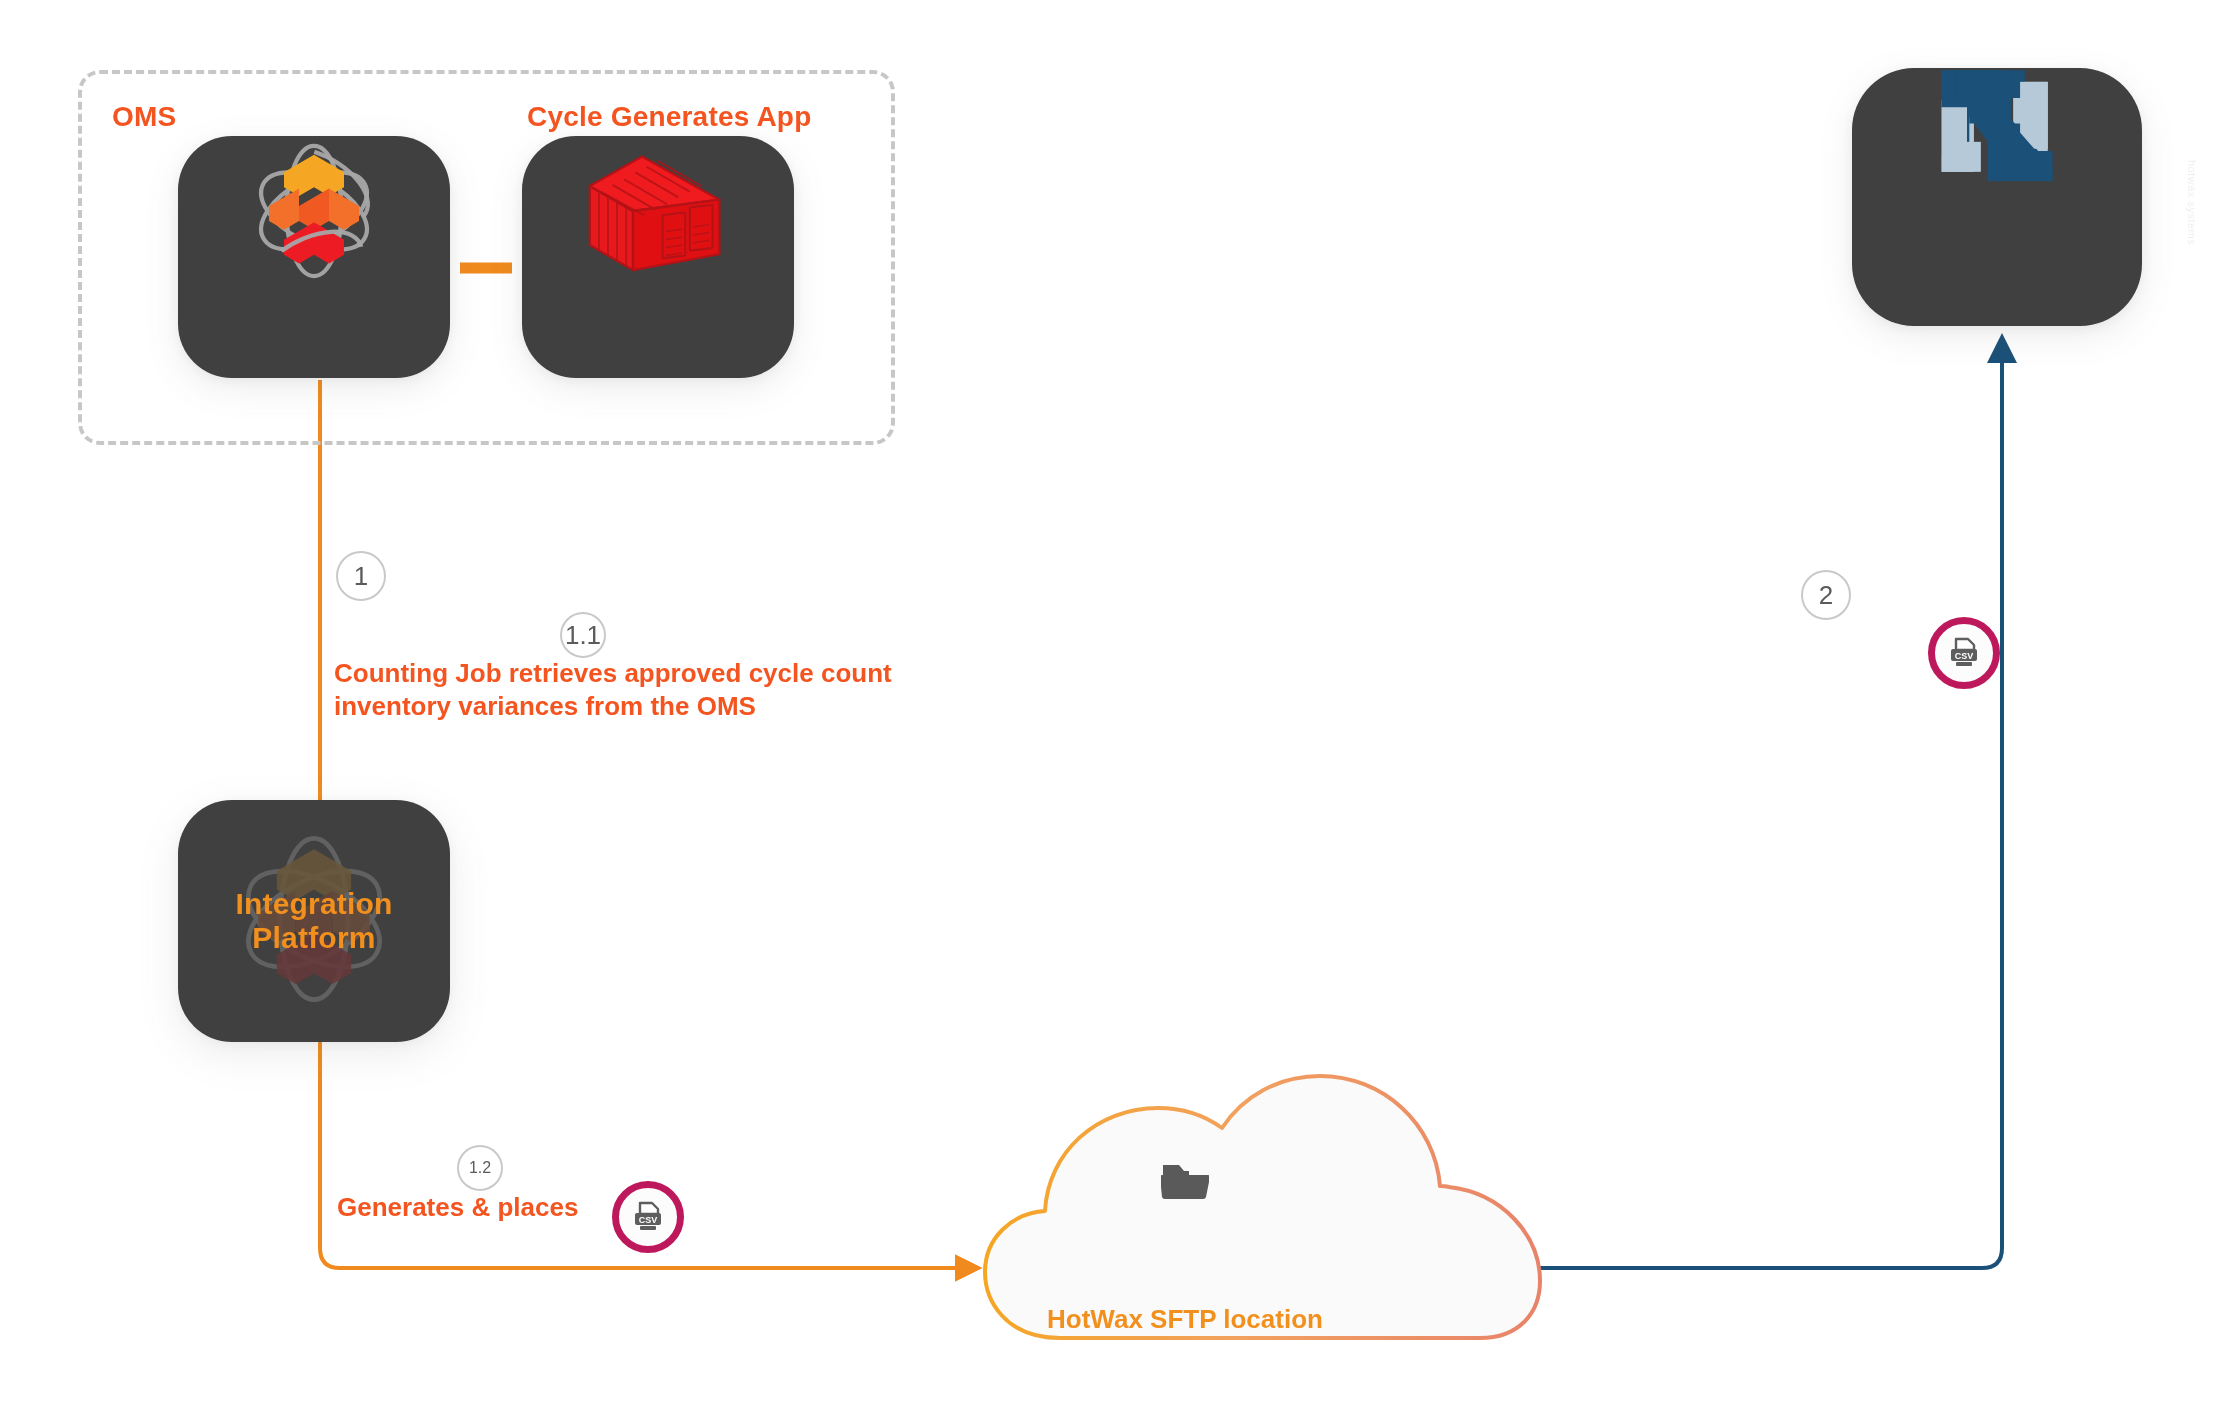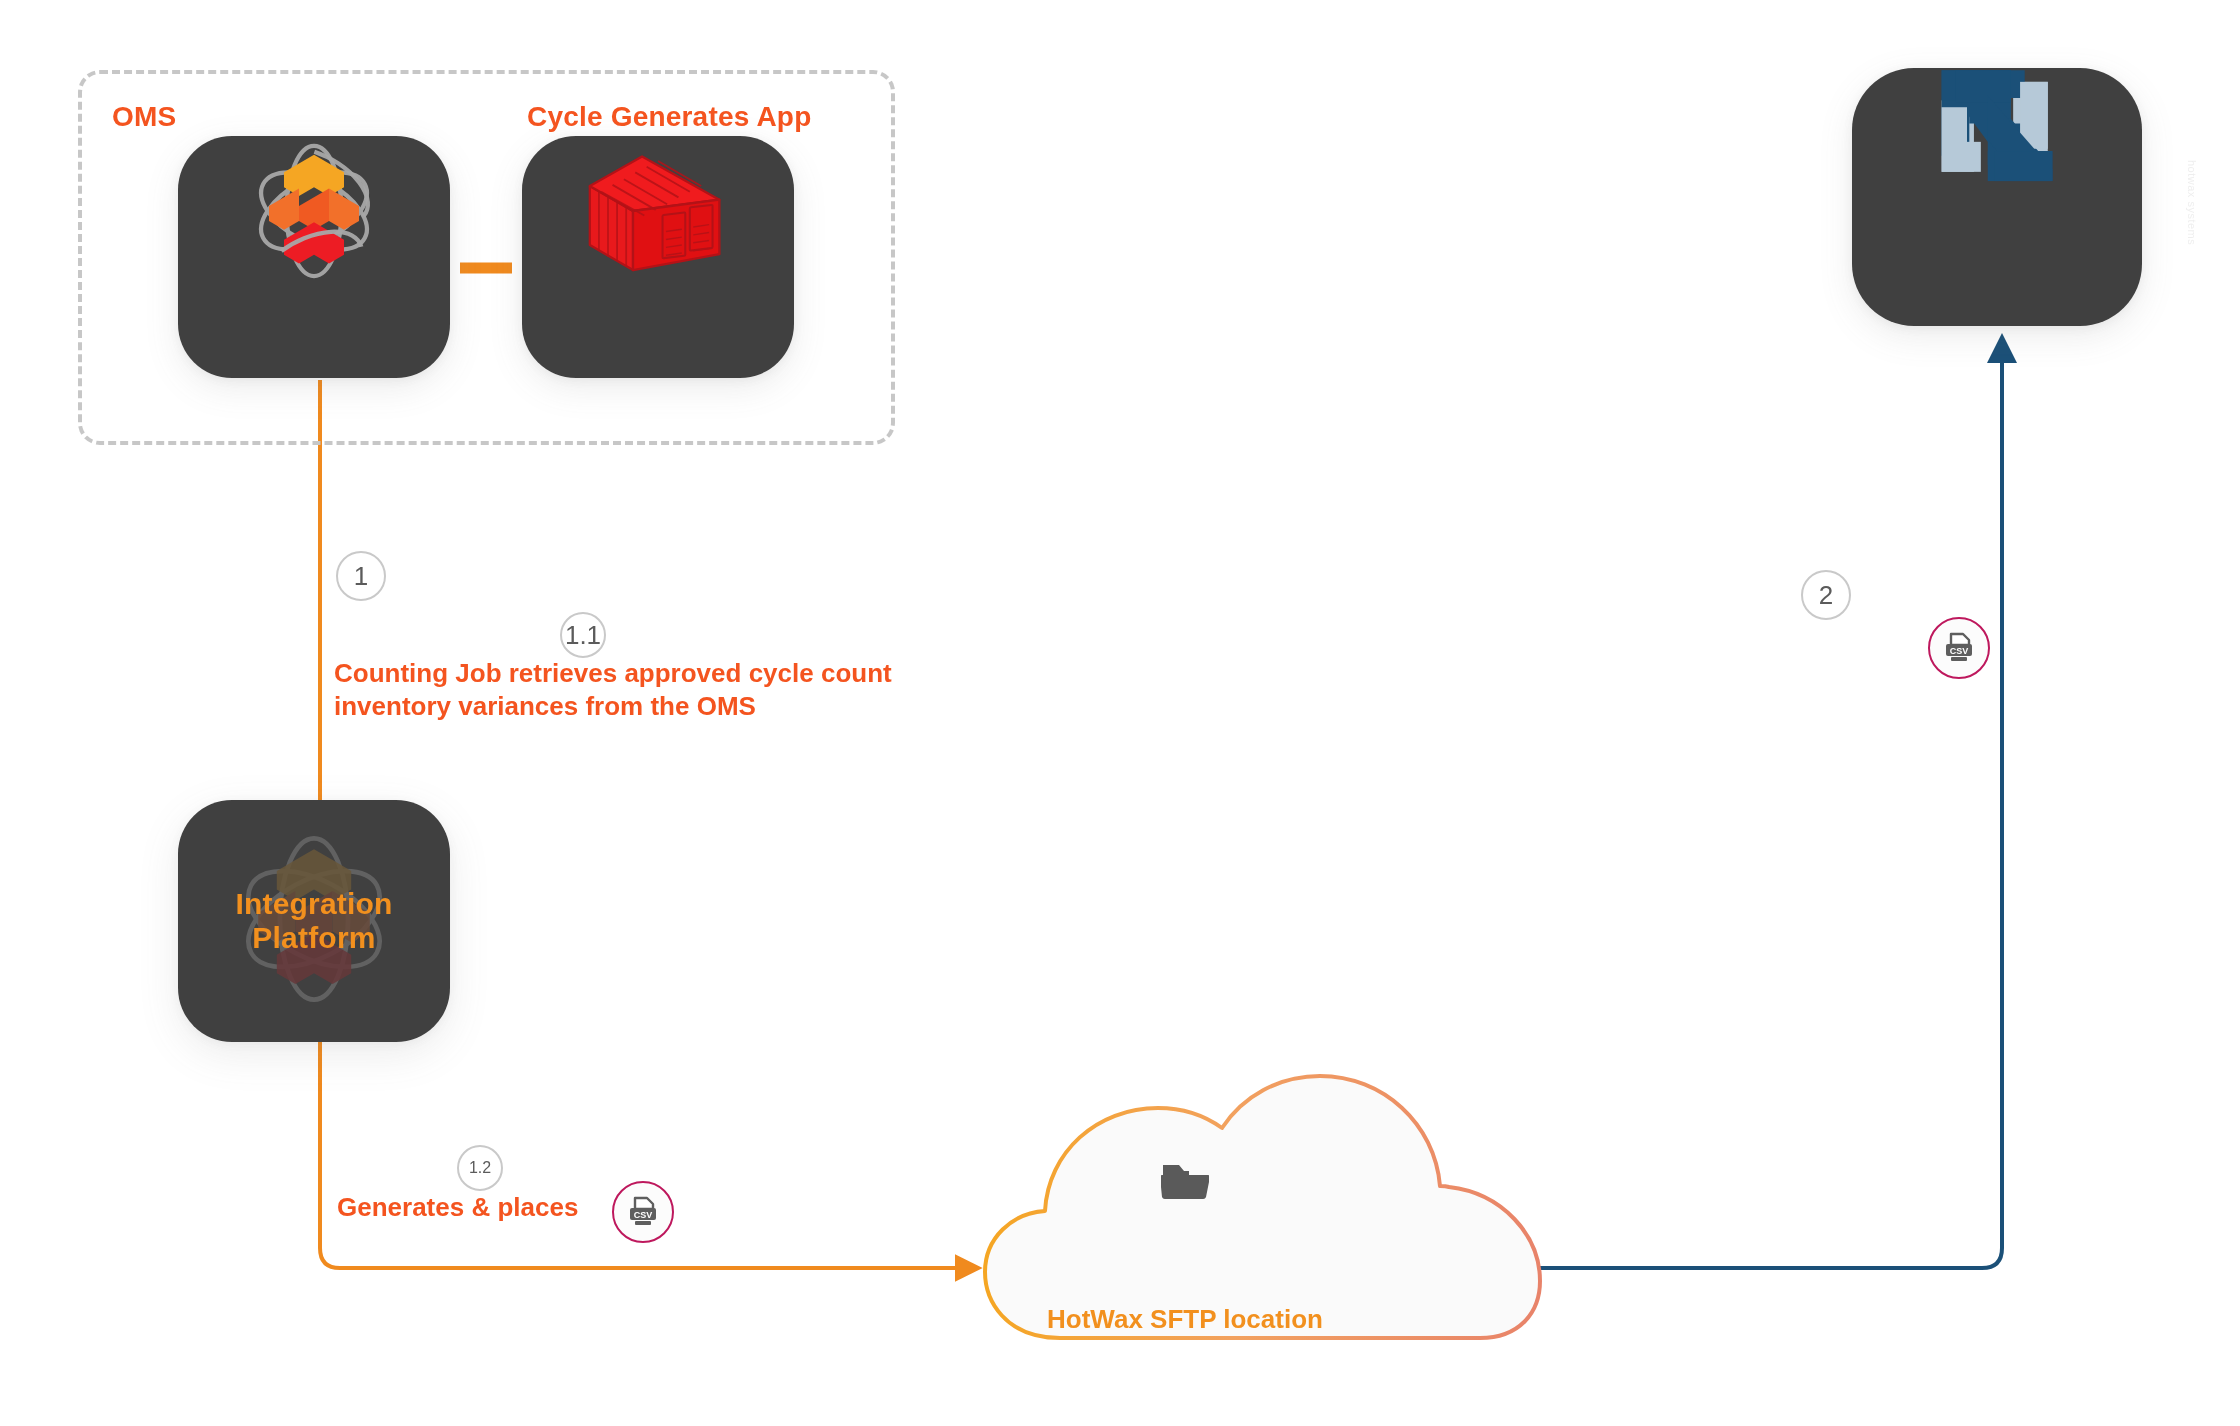--- a/index.html
+++ b/index.html
@@ -142,21 +142,21 @@
   .txt-1   { left: 334px;  top: 455px; }
   .txt-11  { left: 334px;  top: 657px; }
   .txt-12  { left: 337px;  top: 1191px; }
   .txt-2   { left: 1489px; top: 614px; width: 420px; text-align: right; }
 
   
   .csv-badge {
     position: absolute;
     border-radius: 50%;
     background: #fcfcfc;
-    border: 2px solid #be185d;
+    border: 7px solid #be185d;
     display: flex;
     align-items: center;
     justify-content: center;
     z-index: 9;
     text-align: center;
   }
   .csv-a { left: 612px;  top: 1181px; width: 58px; height: 58px; }
   .csv-b { left: 1928px; top: 617px;  width: 58px; height: 58px; }
 
   

